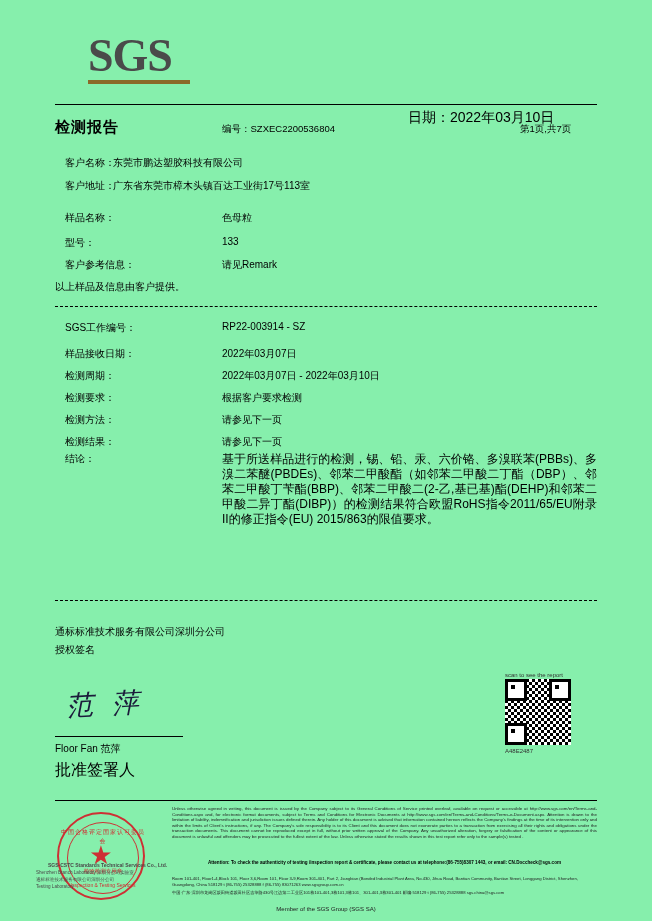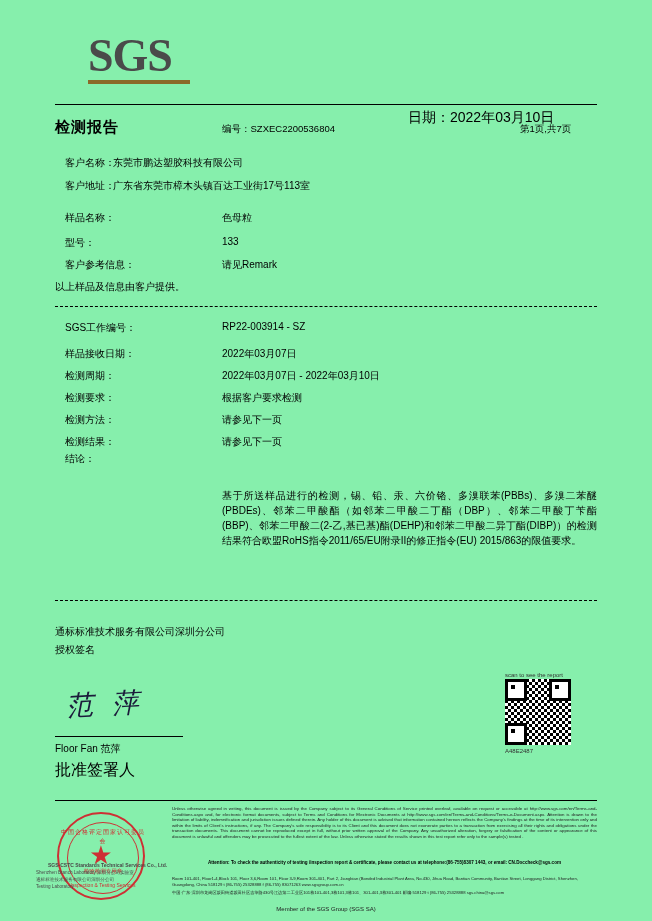--- a/index.html
+++ b/index.html
@@ -104,25 +104,24 @@
     left: 55px;
     width: 542px;
     border-top: 1px dashed #000;
     height: 0;
   }
   .concl {
     position: absolute;
     left: 222px;
     top: 452px;
     width: 375px;
-    font-size: 10px;
+    font-size: 12px;
     line-height: 15px;
     color: #000;
     text-align: justify;
-    margin-top: 36px;
   }
   
   .sig-line1 {
     position: absolute;
     left: 55px;
     top: 625px;
     font-size: 10px;
     color: #000;
   }
   .sig-line2 {

